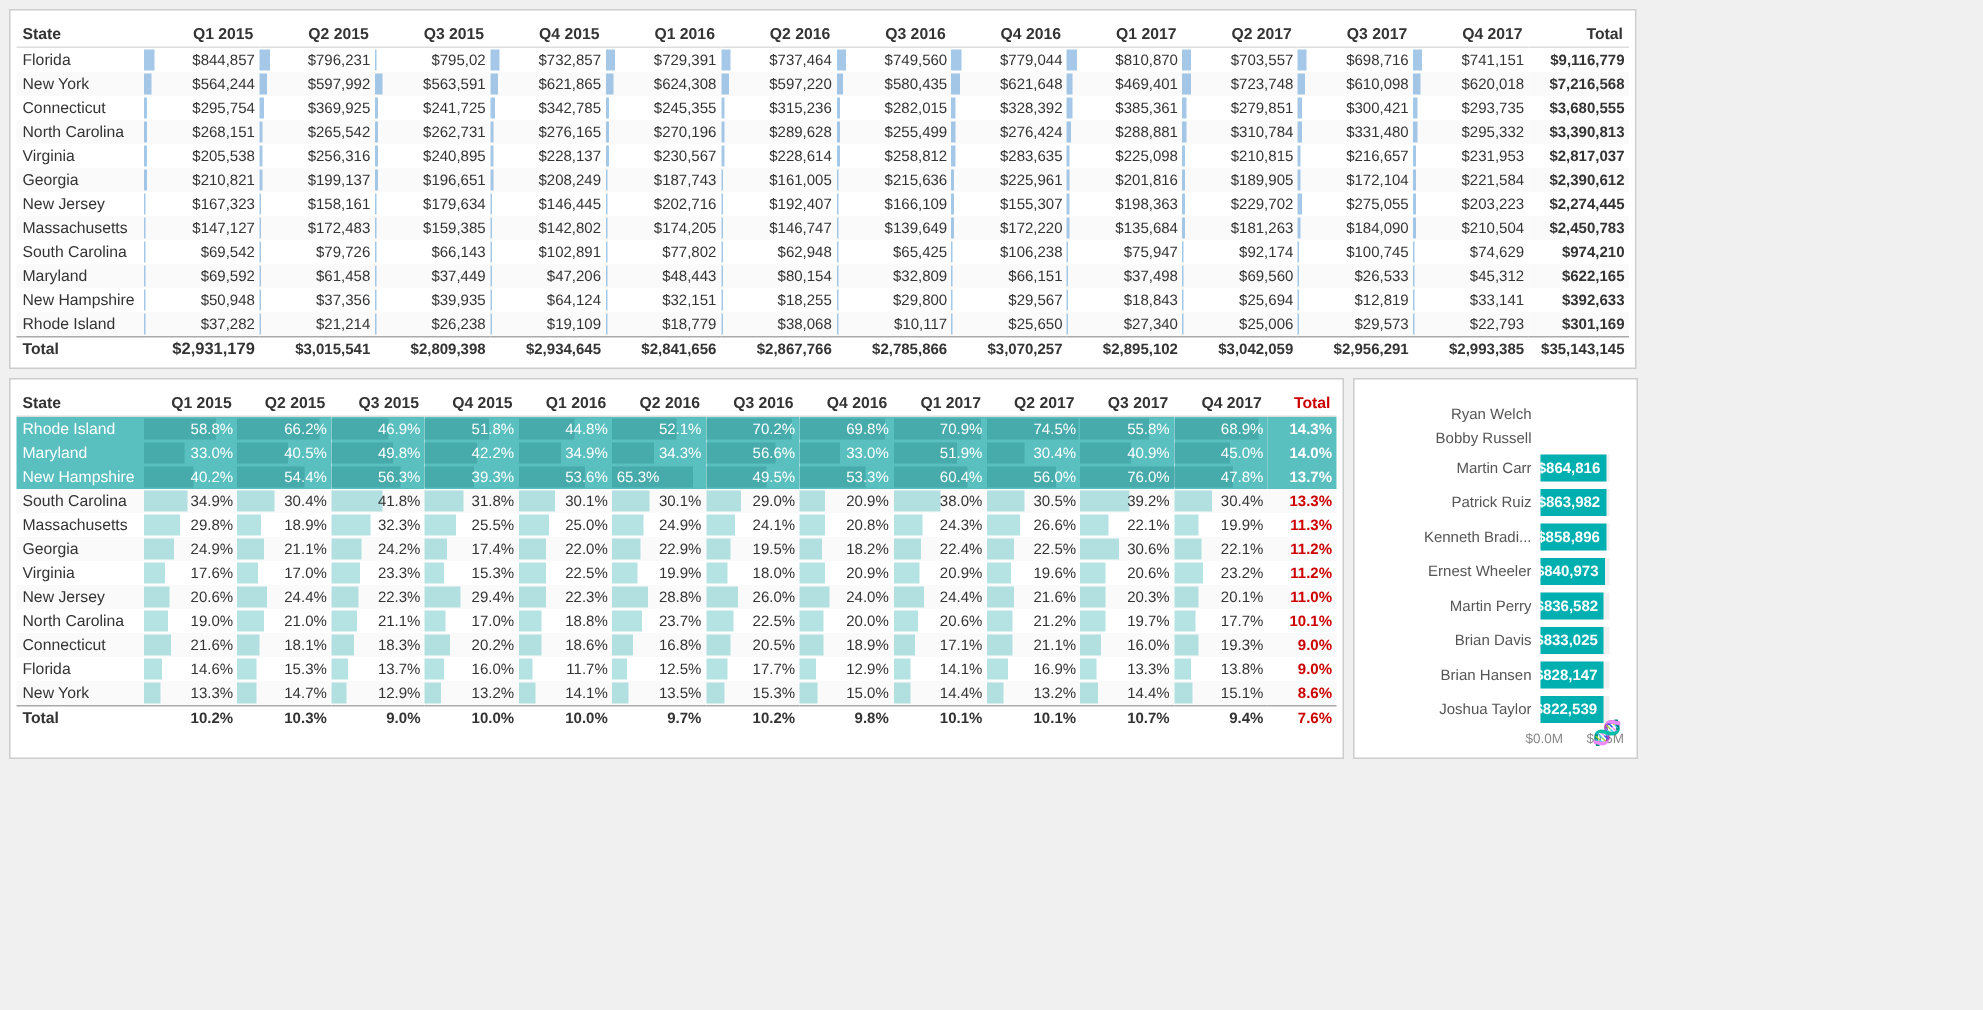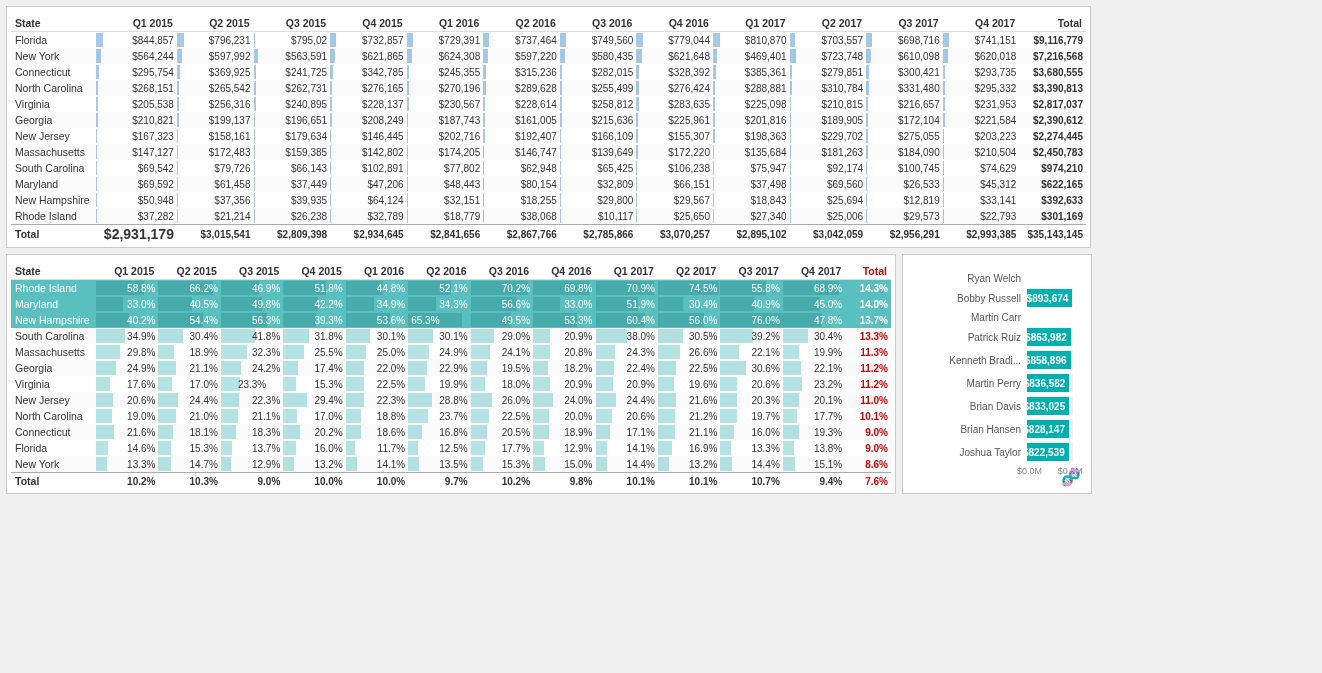--- a/index.html
+++ b/index.html
@@ -392,34 +392,34 @@
             <td style="position: relative; text-align: right; padding: 1px 3px; min-width: 72px;"><div style="position: absolute; left: 0px; top: 1px; bottom: 1px; width: 0.281832%; background: rgb(91, 155, 213); opacity: 0.55; z-index: 0;"></div><span style="position: relative; z-index: 1; font-size: 10px;">$25,694</span></td>
             <td style="position: relative; text-align: right; padding: 1px 3px; min-width: 72px;"><div style="position: absolute; left: 0px; top: 1px; bottom: 1px; width: 0.140609%; background: rgb(91, 155, 213); opacity: 0.55; z-index: 0;"></div><span style="position: relative; z-index: 1; font-size: 10px;">$12,819</span></td>
             <td style="position: relative; text-align: right; padding: 1px 3px; min-width: 72px;"><div style="position: absolute; left: 0px; top: 1px; bottom: 1px; width: 0.363517%; background: rgb(91, 155, 213); opacity: 0.55; z-index: 0;"></div><span style="position: relative; z-index: 1; font-size: 10px;">$33,141</span></td>
             <td style="text-align: right; font-weight: 700; font-size: 10px; padding-right: 3px;">$392,633</td>
           </tr>
           <tr>
             <td style="font-weight: normal;">Rhode Island</td>
             <td style="position: relative; text-align: right; padding: 1px 3px; min-width: 72px;"><div style="position: absolute; left: 0px; top: 1px; bottom: 1px; width: 0.408938%; background: rgb(91, 155, 213); opacity: 0.55; z-index: 0;"></div><span style="position: relative; z-index: 1; font-size: 10px;">$37,282</span></td>
             <td style="position: relative; text-align: right; padding: 1px 3px; min-width: 72px;"><div style="position: absolute; left: 0px; top: 1px; bottom: 1px; width: 0.232692%; background: rgb(91, 155, 213); opacity: 0.55; z-index: 0;"></div><span style="position: relative; z-index: 1; font-size: 10px;">$21,214</span></td>
             <td style="position: relative; text-align: right; padding: 1px 3px; min-width: 72px;"><div style="position: absolute; left: 0px; top: 1px; bottom: 1px; width: 0.287799%; background: rgb(91, 155, 213); opacity: 0.55; z-index: 0;"></div><span style="position: relative; z-index: 1; font-size: 10px;">$26,238</span></td>
-            <td style="position: relative; text-align: right; padding: 1px 3px; min-width: 72px;"><div style="position: absolute; left: 0px; top: 1px; bottom: 1px; width: 0.209603%; background: rgb(91, 155, 213); opacity: 0.55; z-index: 0;"></div><span style="position: relative; z-index: 1; font-size: 10px;">$32,789</span></td>
+            <td style="position: relative; text-align: right; padding: 1px 3px; min-width: 72px;"><div style="position: absolute; left: 0px; top: 1px; bottom: 1px; width: 0.209603%; background: rgb(91, 155, 213); opacity: 0.55; z-index: 0;"></div><span style="position: relative; z-index: 1; font-size: 10px;">$19,109</span></td>
             <td style="position: relative; text-align: right; padding: 1px 3px; min-width: 72px;"><div style="position: absolute; left: 0px; top: 1px; bottom: 1px; width: 0.205983%; background: rgb(91, 155, 213); opacity: 0.55; z-index: 0;"></div><span style="position: relative; z-index: 1; font-size: 10px;">$18,779</span></td>
             <td style="position: relative; text-align: right; padding: 1px 3px; min-width: 72px;"><div style="position: absolute; left: 0px; top: 1px; bottom: 1px; width: 0.41756%; background: rgb(91, 155, 213); opacity: 0.55; z-index: 0;"></div><span style="position: relative; z-index: 1; font-size: 10px;">$38,068</span></td>
             <td style="position: relative; text-align: right; padding: 1px 3px; min-width: 72px;"><div style="position: absolute; left: 0px; top: 1px; bottom: 1px; width: 0.110971%; background: rgb(91, 155, 213); opacity: 0.55; z-index: 0;"></div><span style="position: relative; z-index: 1; font-size: 10px;">$10,117</span></td>
             <td style="position: relative; text-align: right; padding: 1px 3px; min-width: 72px;"><div style="position: absolute; left: 0px; top: 1px; bottom: 1px; width: 0.281349%; background: rgb(91, 155, 213); opacity: 0.55; z-index: 0;"></div><span style="position: relative; z-index: 1; font-size: 10px;">$25,650</span></td>
             <td style="position: relative; text-align: right; padding: 1px 3px; min-width: 72px;"><div style="position: absolute; left: 0px; top: 1px; bottom: 1px; width: 0.299887%; background: rgb(91, 155, 213); opacity: 0.55; z-index: 0;"></div><span style="position: relative; z-index: 1; font-size: 10px;">$27,340</span></td>
             <td style="position: relative; text-align: right; padding: 1px 3px; min-width: 72px;"><div style="position: absolute; left: 0px; top: 1px; bottom: 1px; width: 0.274285%; background: rgb(91, 155, 213); opacity: 0.55; z-index: 0;"></div><span style="position: relative; z-index: 1; font-size: 10px;">$25,006</span></td>
             <td style="position: relative; text-align: right; padding: 1px 3px; min-width: 72px;"><div style="position: absolute; left: 0px; top: 1px; bottom: 1px; width: 0.32438%; background: rgb(91, 155, 213); opacity: 0.55; z-index: 0;"></div><span style="position: relative; z-index: 1; font-size: 10px;">$29,573</span></td>
             <td style="position: relative; text-align: right; padding: 1px 3px; min-width: 72px;"><div style="position: absolute; left: 0px; top: 1px; bottom: 1px; width: 0.250011%; background: rgb(91, 155, 213); opacity: 0.55; z-index: 0;"></div><span style="position: relative; z-index: 1; font-size: 10px;">$22,793</span></td>
             <td style="text-align: right; font-weight: 700; font-size: 10px; padding-right: 3px;">$301,169</td>
           </tr>
           <tr class="total-row">
             <td style="font-weight: 700;">Total</td>
-            <td style="position: relative; text-align: right; padding: 1px 3px; min-width: 72px;"><span style="position: relative; z-index: 1; font-size: 14px; margin-top: 12px;">$2,931,179</span></td>
+            <td style="position: relative; text-align: right; padding: 1px 3px; min-width: 72px;"><span style="position: relative; z-index: 1; font-size: 11px; margin-top: 12px;">$2,931,179</span></td>
             <td style="position: relative; text-align: right; padding: 1px 3px; min-width: 72px;"><span style="position: relative; z-index: 1; font-size: 10px;">$3,015,541</span></td>
             <td style="position: relative; text-align: right; padding: 1px 3px; min-width: 72px;"><span style="position: relative; z-index: 1; font-size: 10px;">$2,809,398</span></td>
             <td style="position: relative; text-align: right; padding: 1px 3px; min-width: 72px;"><span style="position: relative; z-index: 1; font-size: 10px;">$2,934,645</span></td>
             <td style="position: relative; text-align: right; padding: 1px 3px; min-width: 72px;"><span style="position: relative; z-index: 1; font-size: 10px;">$2,841,656</span></td>
             <td style="position: relative; text-align: right; padding: 1px 3px; min-width: 72px;"><span style="position: relative; z-index: 1; font-size: 10px;">$2,867,766</span></td>
             <td style="position: relative; text-align: right; padding: 1px 3px; min-width: 72px;"><span style="position: relative; z-index: 1; font-size: 10px;">$2,785,866</span></td>
             <td style="position: relative; text-align: right; padding: 1px 3px; min-width: 72px;"><span style="position: relative; z-index: 1; font-size: 10px;">$3,070,257</span></td>
             <td style="position: relative; text-align: right; padding: 1px 3px; min-width: 72px;"><span style="position: relative; z-index: 1; font-size: 10px;">$2,895,102</span></td>
             <td style="position: relative; text-align: right; padding: 1px 3px; min-width: 72px;"><span style="position: relative; z-index: 1; font-size: 10px;">$3,042,059</span></td>
             <td style="position: relative; text-align: right; padding: 1px 3px; min-width: 72px;"><span style="position: relative; z-index: 1; font-size: 10px;">$2,956,291</span></td>
@@ -554,21 +554,21 @@
               <td style="position: relative; text-align: right; padding: 1px 3px; min-width: 44px;"><div style="position: absolute; left: 0px; top: 1px; bottom: 1px; width: 29.4737%; background: rgb(90, 191, 191); opacity: 0.45; z-index: 0;"></div><span style="position: relative; z-index: 1; font-size: 10px;">22.4%</span></td>
               <td style="position: relative; text-align: right; padding: 1px 3px; min-width: 44px;"><div style="position: absolute; left: 0px; top: 1px; bottom: 1px; width: 29.6053%; background: rgb(90, 191, 191); opacity: 0.45; z-index: 0;"></div><span style="position: relative; z-index: 1; font-size: 10px;">22.5%</span></td>
               <td style="position: relative; text-align: right; padding: 1px 3px; min-width: 44px;"><div style="position: absolute; left: 0px; top: 1px; bottom: 1px; width: 40.2632%; background: rgb(90, 191, 191); opacity: 0.45; z-index: 0;"></div><span style="position: relative; z-index: 1; font-size: 10px;">30.6%</span></td>
               <td style="position: relative; text-align: right; padding: 1px 3px; min-width: 44px;"><div style="position: absolute; left: 0px; top: 1px; bottom: 1px; width: 29.0789%; background: rgb(90, 191, 191); opacity: 0.45; z-index: 0;"></div><span style="position: relative; z-index: 1; font-size: 10px;">22.1%</span></td>
               <td style="text-align: right; font-weight: 700; font-size: 10px; padding-right: 3px; color: rgb(204, 0, 0);">11.2%</td>
             </tr>
             <tr>
               <td style="font-weight: normal;">Virginia</td>
               <td style="position: relative; text-align: right; padding: 1px 3px; min-width: 44px;"><div style="position: absolute; left: 0px; top: 1px; bottom: 1px; width: 23.1579%; background: rgb(90, 191, 191); opacity: 0.45; z-index: 0;"></div><span style="position: relative; z-index: 1; font-size: 10px;">17.6%</span></td>
               <td style="position: relative; text-align: right; padding: 1px 3px; min-width: 44px;"><div style="position: absolute; left: 0px; top: 1px; bottom: 1px; width: 22.3684%; background: rgb(90, 191, 191); opacity: 0.45; z-index: 0;"></div><span style="position: relative; z-index: 1; font-size: 10px;">17.0%</span></td>
-              <td style="position: relative; text-align: center; padding: 1px 3px; min-width: 44px; margin-left: 36px;"><div style="position: absolute; left: 0px; top: 1px; bottom: 1px; width: 30.6579%; background: rgb(90, 191, 191); opacity: 0.45; z-index: 0;"></div><span style="position: relative; z-index: 1; font-size: 10px;">23.3%</span></td>
+              <td style="position: relative; text-align: right; padding: 1px 3px; min-width: 44px; margin-left: 36px;"><div style="position: absolute; left: 0px; top: 1px; bottom: 1px; width: 30.6579%; background: rgb(90, 191, 191); opacity: 0.45; z-index: 0;"></div><span style="position: relative; z-index: 1; font-size: 10px;">23.3%</span></td>
               <td style="position: relative; text-align: right; padding: 1px 3px; min-width: 44px;"><div style="position: absolute; left: 0px; top: 1px; bottom: 1px; width: 20.1316%; background: rgb(90, 191, 191); opacity: 0.45; z-index: 0;"></div><span style="position: relative; z-index: 1; font-size: 10px;">15.3%</span></td>
               <td style="position: relative; text-align: right; padding: 1px 3px; min-width: 44px;"><div style="position: absolute; left: 0px; top: 1px; bottom: 1px; width: 29.6053%; background: rgb(90, 191, 191); opacity: 0.45; z-index: 0;"></div><span style="position: relative; z-index: 1; font-size: 10px;">22.5%</span></td>
               <td style="position: relative; text-align: right; padding: 1px 3px; min-width: 44px;"><div style="position: absolute; left: 0px; top: 1px; bottom: 1px; width: 26.1842%; background: rgb(90, 191, 191); opacity: 0.45; z-index: 0;"></div><span style="position: relative; z-index: 1; font-size: 10px;">19.9%</span></td>
               <td style="position: relative; text-align: right; padding: 1px 3px; min-width: 44px;"><div style="position: absolute; left: 0px; top: 1px; bottom: 1px; width: 23.6842%; background: rgb(90, 191, 191); opacity: 0.45; z-index: 0;"></div><span style="position: relative; z-index: 1; font-size: 10px;">18.0%</span></td>
               <td style="position: relative; text-align: right; padding: 1px 3px; min-width: 44px;"><div style="position: absolute; left: 0px; top: 1px; bottom: 1px; width: 27.5%; background: rgb(90, 191, 191); opacity: 0.45; z-index: 0;"></div><span style="position: relative; z-index: 1; font-size: 10px;">20.9%</span></td>
               <td style="position: relative; text-align: right; padding: 1px 3px; min-width: 44px;"><div style="position: absolute; left: 0px; top: 1px; bottom: 1px; width: 27.5%; background: rgb(90, 191, 191); opacity: 0.45; z-index: 0;"></div><span style="position: relative; z-index: 1; font-size: 10px;">20.9%</span></td>
               <td style="position: relative; text-align: right; padding: 1px 3px; min-width: 44px;"><div style="position: absolute; left: 0px; top: 1px; bottom: 1px; width: 25.7895%; background: rgb(90, 191, 191); opacity: 0.45; z-index: 0;"></div><span style="position: relative; z-index: 1; font-size: 10px;">19.6%</span></td>
               <td style="position: relative; text-align: right; padding: 1px 3px; min-width: 44px;"><div style="position: absolute; left: 0px; top: 1px; bottom: 1px; width: 27.1053%; background: rgb(90, 191, 191); opacity: 0.45; z-index: 0;"></div><span style="position: relative; z-index: 1; font-size: 10px;">20.6%</span></td>
               <td style="position: relative; text-align: right; padding: 1px 3px; min-width: 44px;"><div style="position: absolute; left: 0px; top: 1px; bottom: 1px; width: 30.5263%; background: rgb(90, 191, 191); opacity: 0.45; z-index: 0;"></div><span style="position: relative; z-index: 1; font-size: 10px;">23.2%</span></td>
               <td style="text-align: right; font-weight: 700; font-size: 10px; padding-right: 3px; color: rgb(204, 0, 0);">11.2%</td>
@@ -674,42 +674,50 @@
     </div>
 
     <div class="bottom-right-panel">
       <div class="chart-title"></div>
       <div class="chart-area" id="chart-area">
       <div class="chart-row">
             <div class="chart-label">Ryan Welch</div>
           </div>
           <div class="chart-row">
             <div class="chart-label">Bobby Russell</div>
+          </div>
+          <div class="chart-row">
+            <div class="chart-label">Martin Carr</div>
             <div class="chart-bar-container">
-              <div class="chart-bar" style="width: 99.1549%;">
-                <span class="chart-bar-value">$893,674</span>
+              <div class="chart-bar" style="width: 95.953%;">
+                <span class="chart-bar-value">$864,816</span>
               </div>
             </div>
-          </div>
-          <div class="chart-row">
-            <div class="chart-label">Martin Carr</div>
           </div>
           <div class="chart-row">
             <div class="chart-label">Patrick Ruiz</div>
             <div class="chart-bar-container">
               <div class="chart-bar" style="width: 95.8605%;">
                 <span class="chart-bar-value">$863,982</span>
               </div>
             </div>
           </div>
           <div class="chart-row">
             <div class="chart-label">Kenneth Bradi...</div>
             <div class="chart-bar-container">
               <div class="chart-bar" style="width: 95.2962%;">
                 <span class="chart-bar-value">$858,896</span>
+              </div>
+            </div>
+          </div>
+          <div class="chart-row">
+            <div class="chart-label">Ernest Wheeler</div>
+            <div class="chart-bar-container">
+              <div class="chart-bar" style="width: 93.3076%;">
+                <span class="chart-bar-value">$840,973</span>
               </div>
             </div>
           </div>
           <div class="chart-row">
             <div class="chart-label">Martin Perry</div>
             <div class="chart-bar-container">
               <div class="chart-bar" style="width: 92.8204%;">
                 <span class="chart-bar-value">$836,582</span>
               </div>
             </div>

